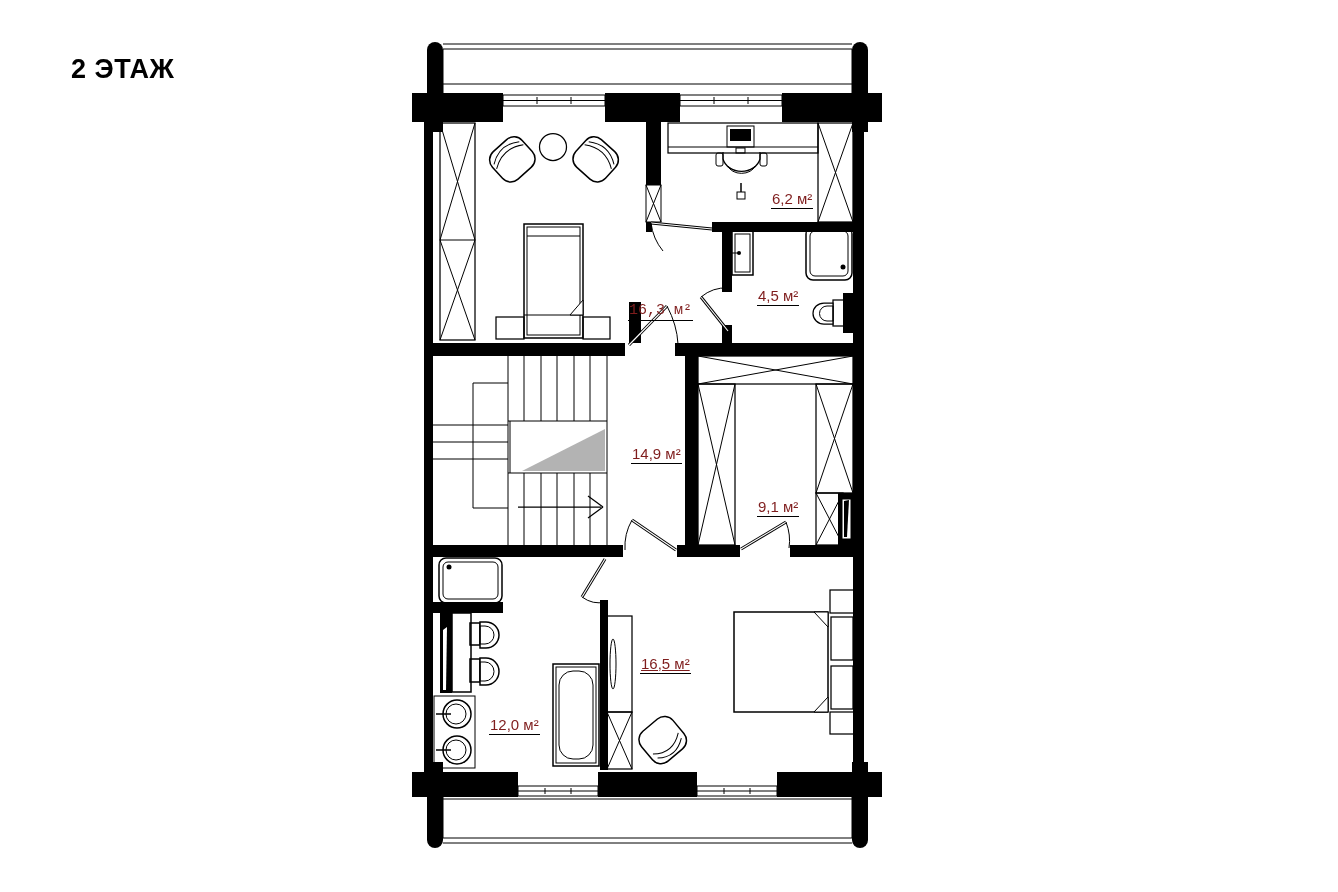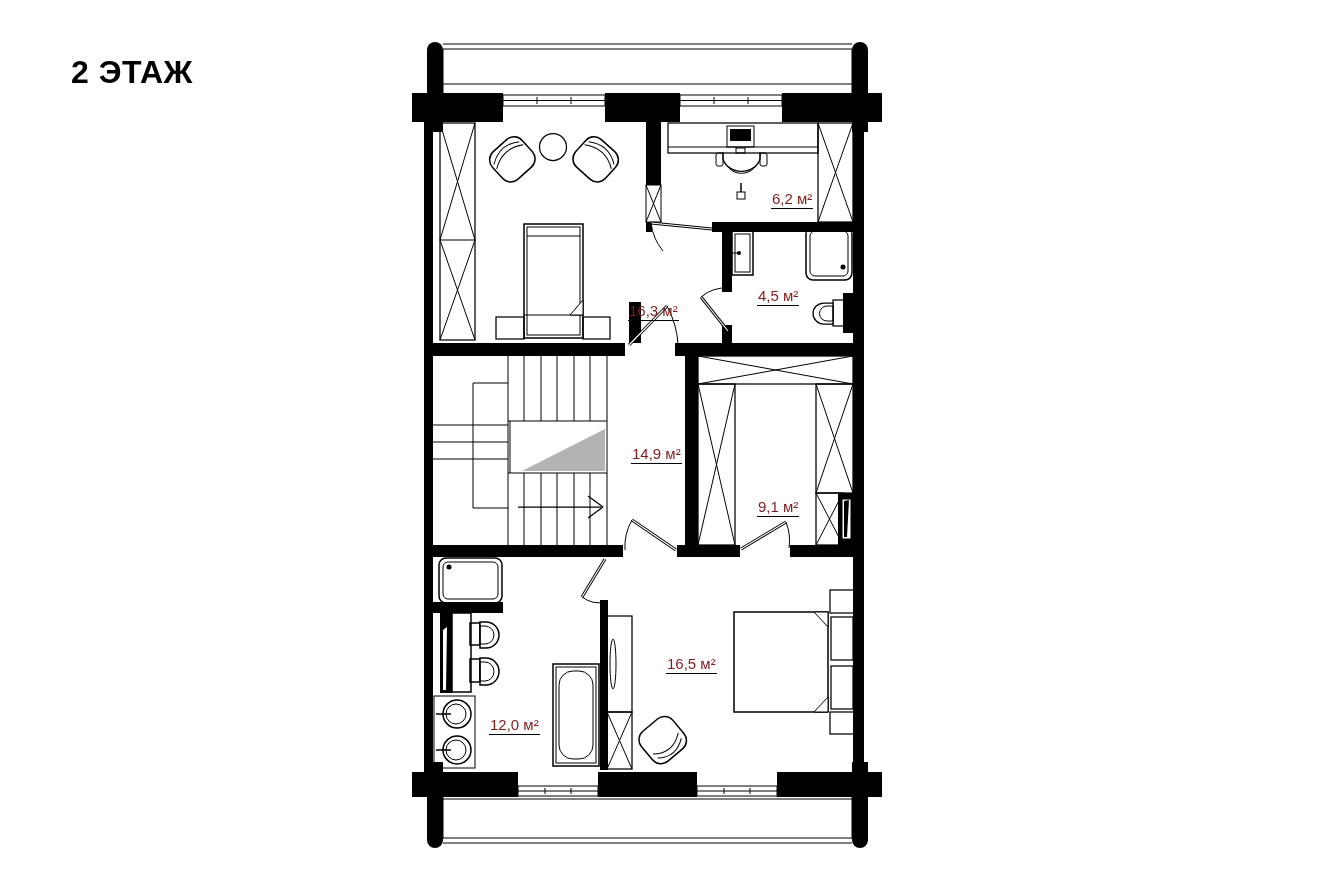--- a/index.html
+++ b/index.html
@@ -1,18 +1,18 @@
 <!DOCTYPE html>
 <html><head>
 <meta charset="utf-8">
 <style>
   html,body{margin:0;padding:0;background:#ffffff;}
   .canvas{position:relative;width:1338px;height:892px;background:#ffffff;overflow:hidden;
           font-family:"Liberation Sans", sans-serif;}
-  .title{position:absolute;left:71px;top:54px;font-size:32px;font-weight:bold;color:#000;
+  .title{position:absolute;left:71px;top:54px;font-size:27px;font-weight:bold;color:#000;
          letter-spacing:.5px;white-space:nowrap;}
   .room-label{position:absolute;font-size:15px;color:#7f1d1d;white-space:nowrap;
               border-bottom:1px solid #000;padding:0 1px 1px 1px;line-height:1.05;}
   svg{position:absolute;left:0;top:0;}
   .w{fill:#000;stroke:none;}
   .s{fill:none;stroke:#000;stroke-width:1;}
   .s12{fill:none;stroke:#000;stroke-width:1.25;}
   .s15{fill:none;stroke:#000;stroke-width:1.5;}
   .f{fill:#fff;stroke:#000;stroke-width:1;}
   .f12{fill:#fff;stroke:#000;stroke-width:1.25;}
@@ -336,21 +336,21 @@
         <path class="s" d="M582,597 Q593,605 605,602"></path>
       </g>
       <g>
         <line class="leaf" x1="741" y1="549" x2="786" y2="522"></line>
         <line class="leafcore" x1="741" y1="549" x2="786" y2="522"></line>
         <path class="s" d="M786,522 Q791,535 789,548"></path>
       </g>
     </g>
   </svg>
 
-  <div class="room-label" style="left:628px;top:303px;">16,3 м²</div>
+  <div class="room-label" style="left:628px;top:303px;font-family:Liberation Mono, monospace;">16,3 м²</div>
   <div class="room-label" style="left:771px;top:191px;">6,2 м²</div>
   <div class="room-label" style="left:757px;top:288px;">4,5 м²</div>
   <div class="room-label" style="left:631px;top:446px;">14,9 м²</div>
   <div class="room-label" style="left:757px;top:452px;margin-top:47px;">9,1 м²</div>
-  <div class="room-label" style="left:666px;top:656px;">16,5 м²</div>
+  <div class="room-label" style="left:640px;top:656px;text-decoration:underline;">16,5 м²</div>
   <div class="room-label" style="left:489px;top:717px;">12,0 м²</div>
 
 </div>
 
 </body></html>

